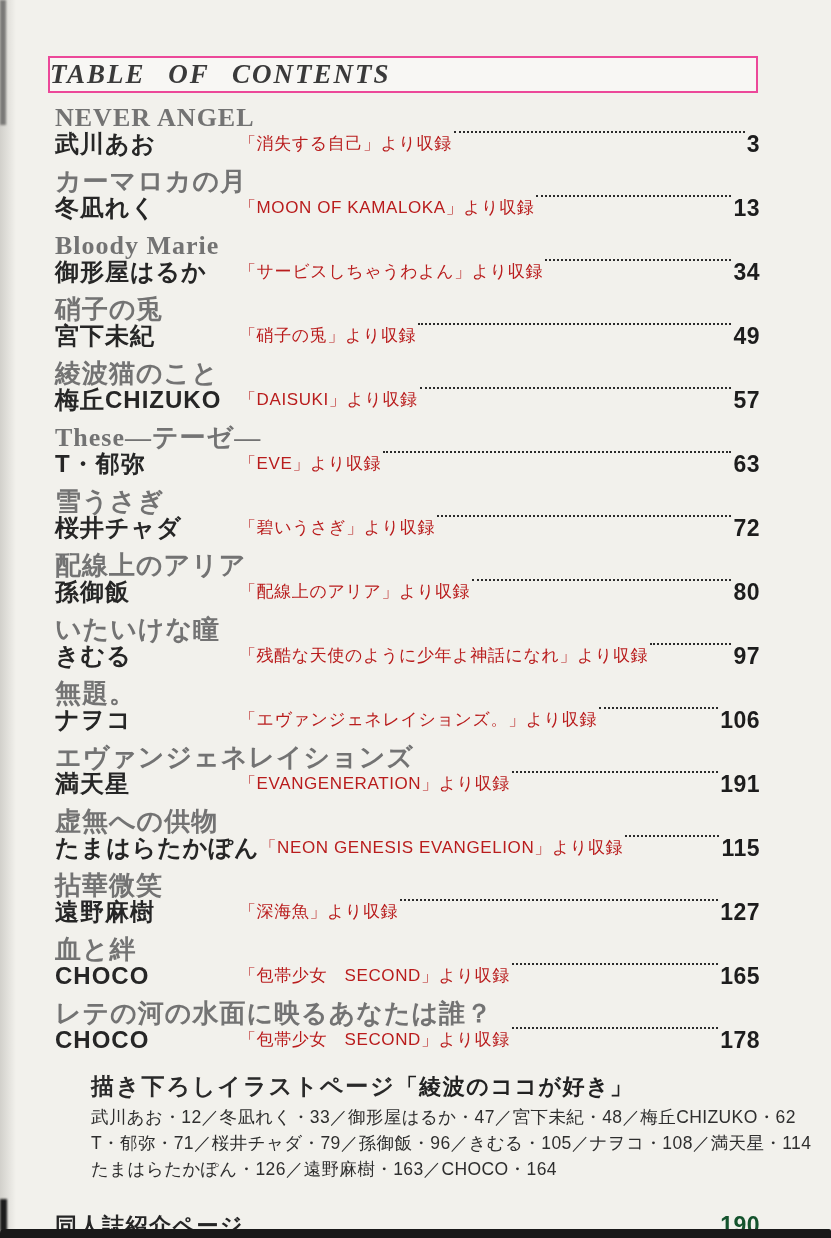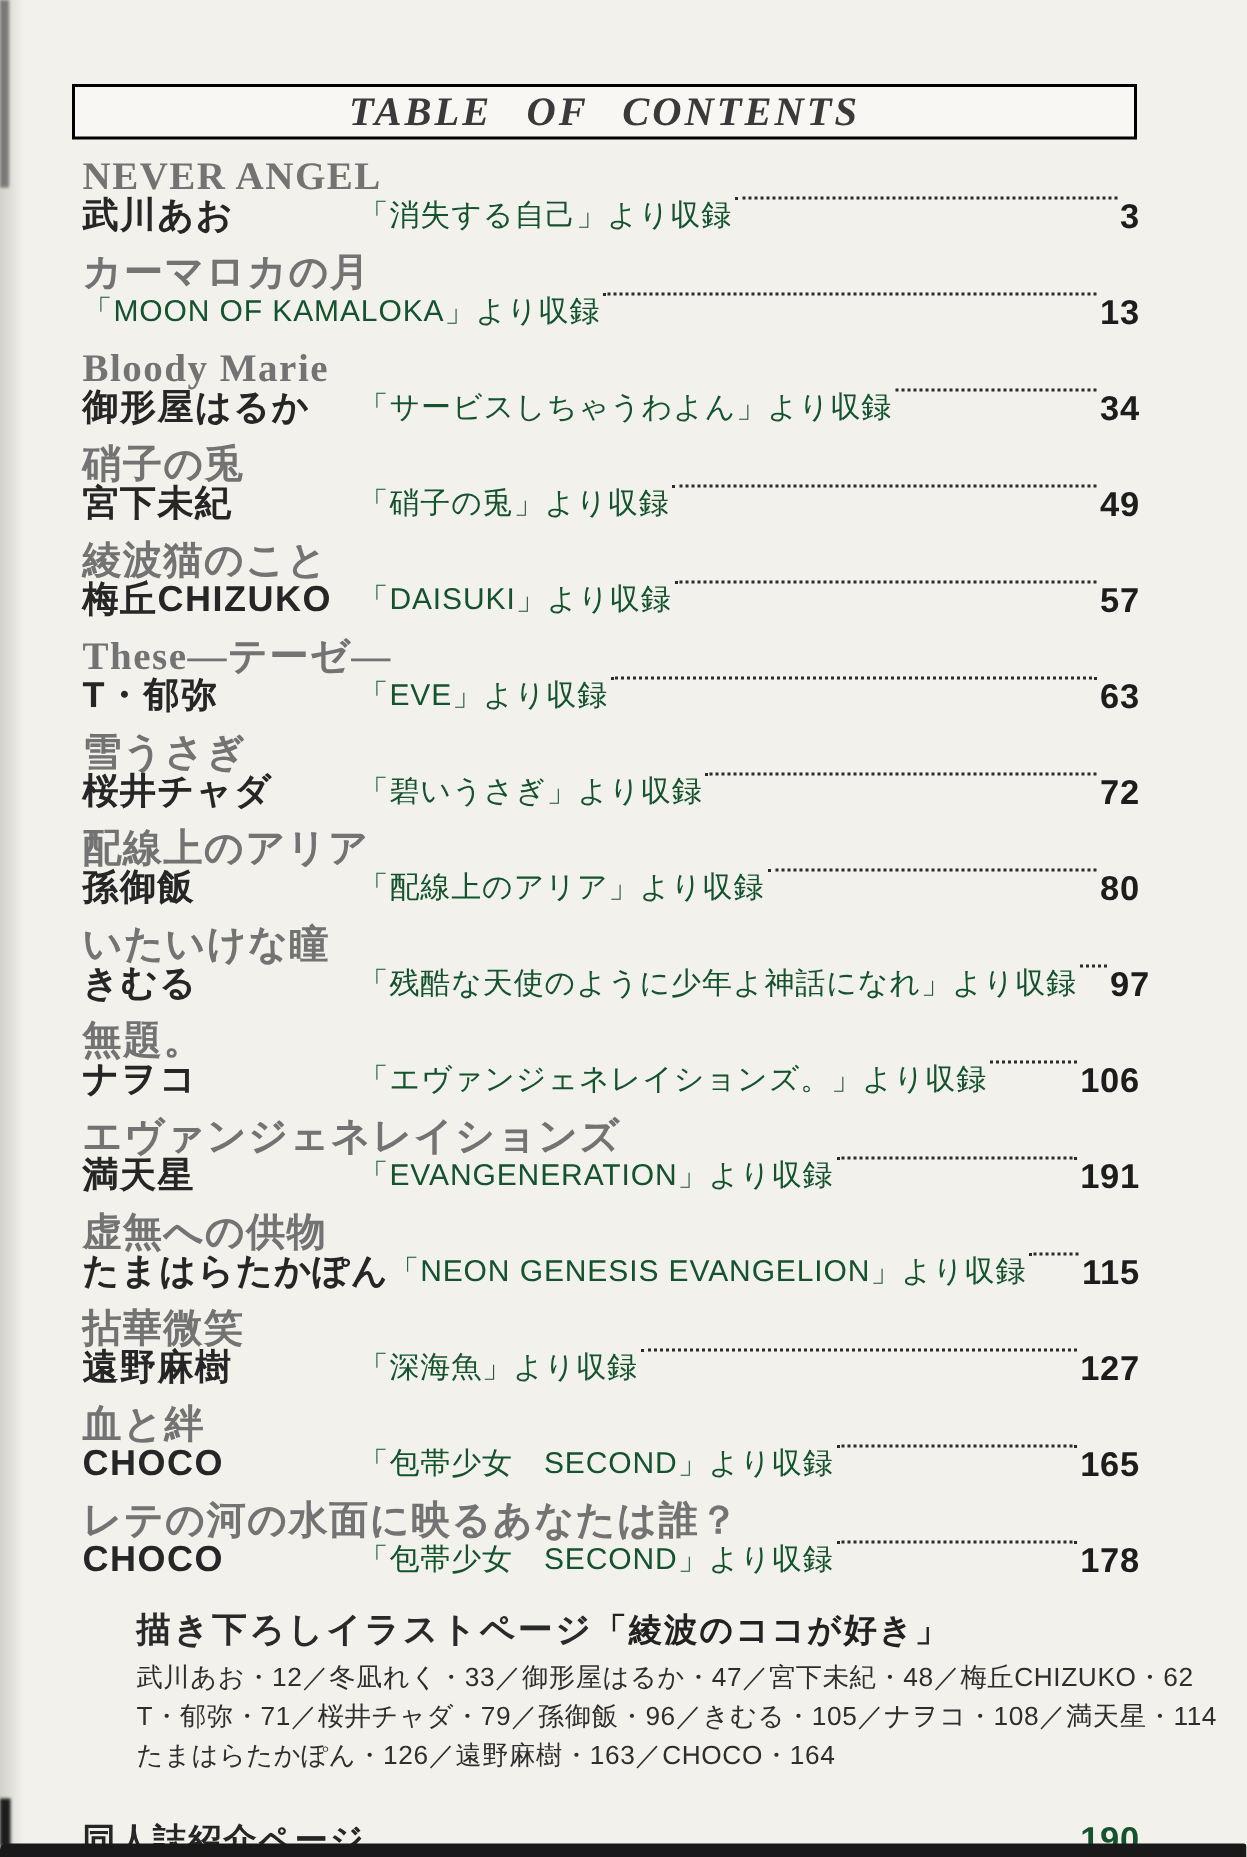--- a/index.html
+++ b/index.html
@@ -26,24 +26,24 @@
     background:#1d1d1d;filter:blur(1px);
   }
   .bottom-bar{
     position:absolute;left:0;bottom:0;width:100%;height:9px;
     background:#191919;
     border-radius:4px 2px 0 0;
   }
   
   .header-box{
     position:absolute;left:48px;top:56px;width:710px;height:37px;
-    border:2px solid #000000;
+    border:2px solid #ec4899;
     background:#f8f7f4;
     box-sizing:border-box;
-    display:flex;align-items:center;justify-content:center;
+    display:flex;align-items:center;justify-content:flex-start;
   }
   .header-title{
     font-family:"Liberation Serif","DejaVu Serif",serif;
     font-style:italic;font-weight:bold;
     font-size:27px;color:#3a3a3a;
     letter-spacing:2px;word-spacing:14px;
   }
   
   .content{
     position:absolute;left:55px;top:104px;width:705px;
@@ -55,21 +55,21 @@
     letter-spacing:1px;color:#737373;
     white-space:nowrap;
   }
   .entry-row{display:flex;align-items:flex-start;line-height:26px;}
   .entry-author{
     font-weight:bold;font-size:24px;
     letter-spacing:1px;color:#262626;
     min-width:184px;white-space:nowrap;
   }
   .entry-source{
-    font-size:20px;letter-spacing:.6px;color:#14532d;
+    font-size:17px;letter-spacing:.6px;color:#b91c1c;
     padding-bottom:3px;white-space:nowrap;
   }
   .dots{
     flex:1;min-width:18px;
     border-bottom:2.5px dotted #2b2b2b;
     margin:0 2px 7px 2px;
   }
   .entry-page{
     font-weight:bold;font-size:23px;color:#1d1d1d;
     letter-spacing:.5px;
@@ -118,20 +118,21 @@
         <span class="entry-author">武川あお</span>
         <span class="entry-source">「消失する自己」より収録</span>
         <span class="dots"></span>
         <span class="entry-page">3</span>
       </div>
     </div>
 
     <div class="entry">
       <div class="entry-title">カーマロカの月</div>
       <div class="entry-row">
+        <span class="entry-author">冬凪れく</span>
         <span class="entry-source">「MOON OF KAMALOKA」より収録</span>
         <span class="dots"></span>
         <span class="entry-page">13</span>
       </div>
     </div>
 
     <div class="entry">
       <div class="entry-title">Bloody Marie</div>
       <div class="entry-row">
         <span class="entry-author">御形屋はるか</span>

